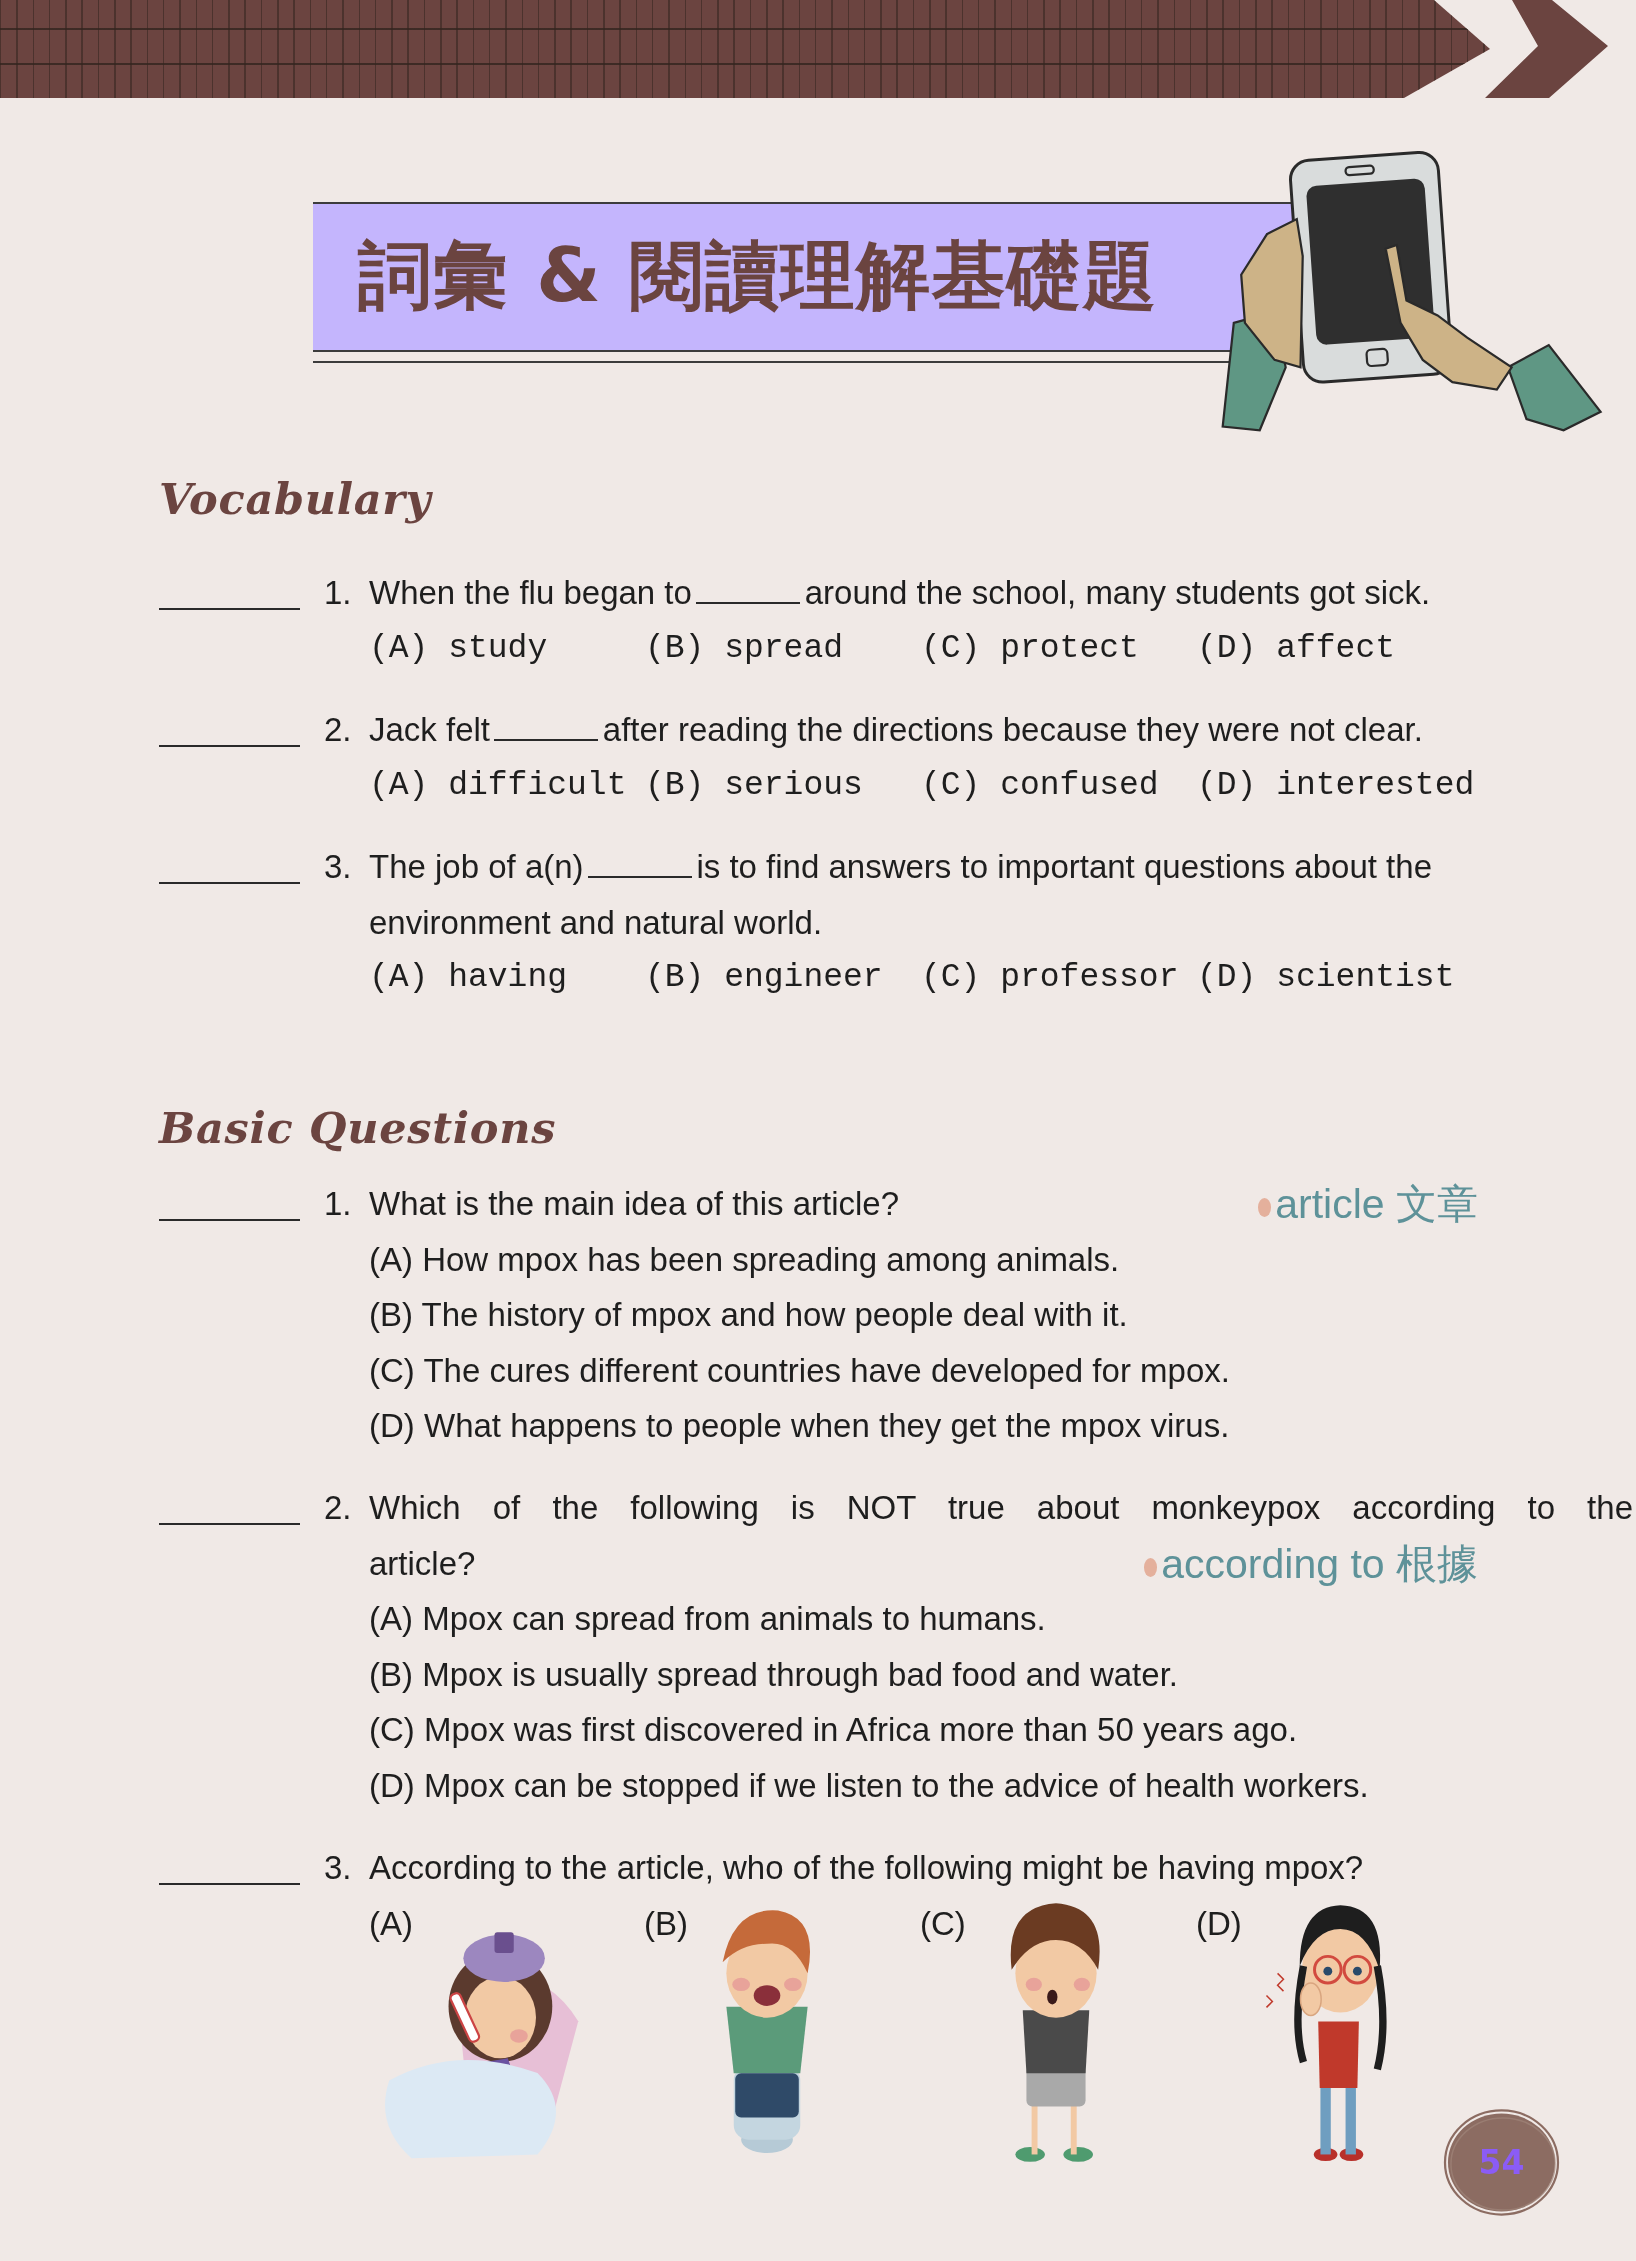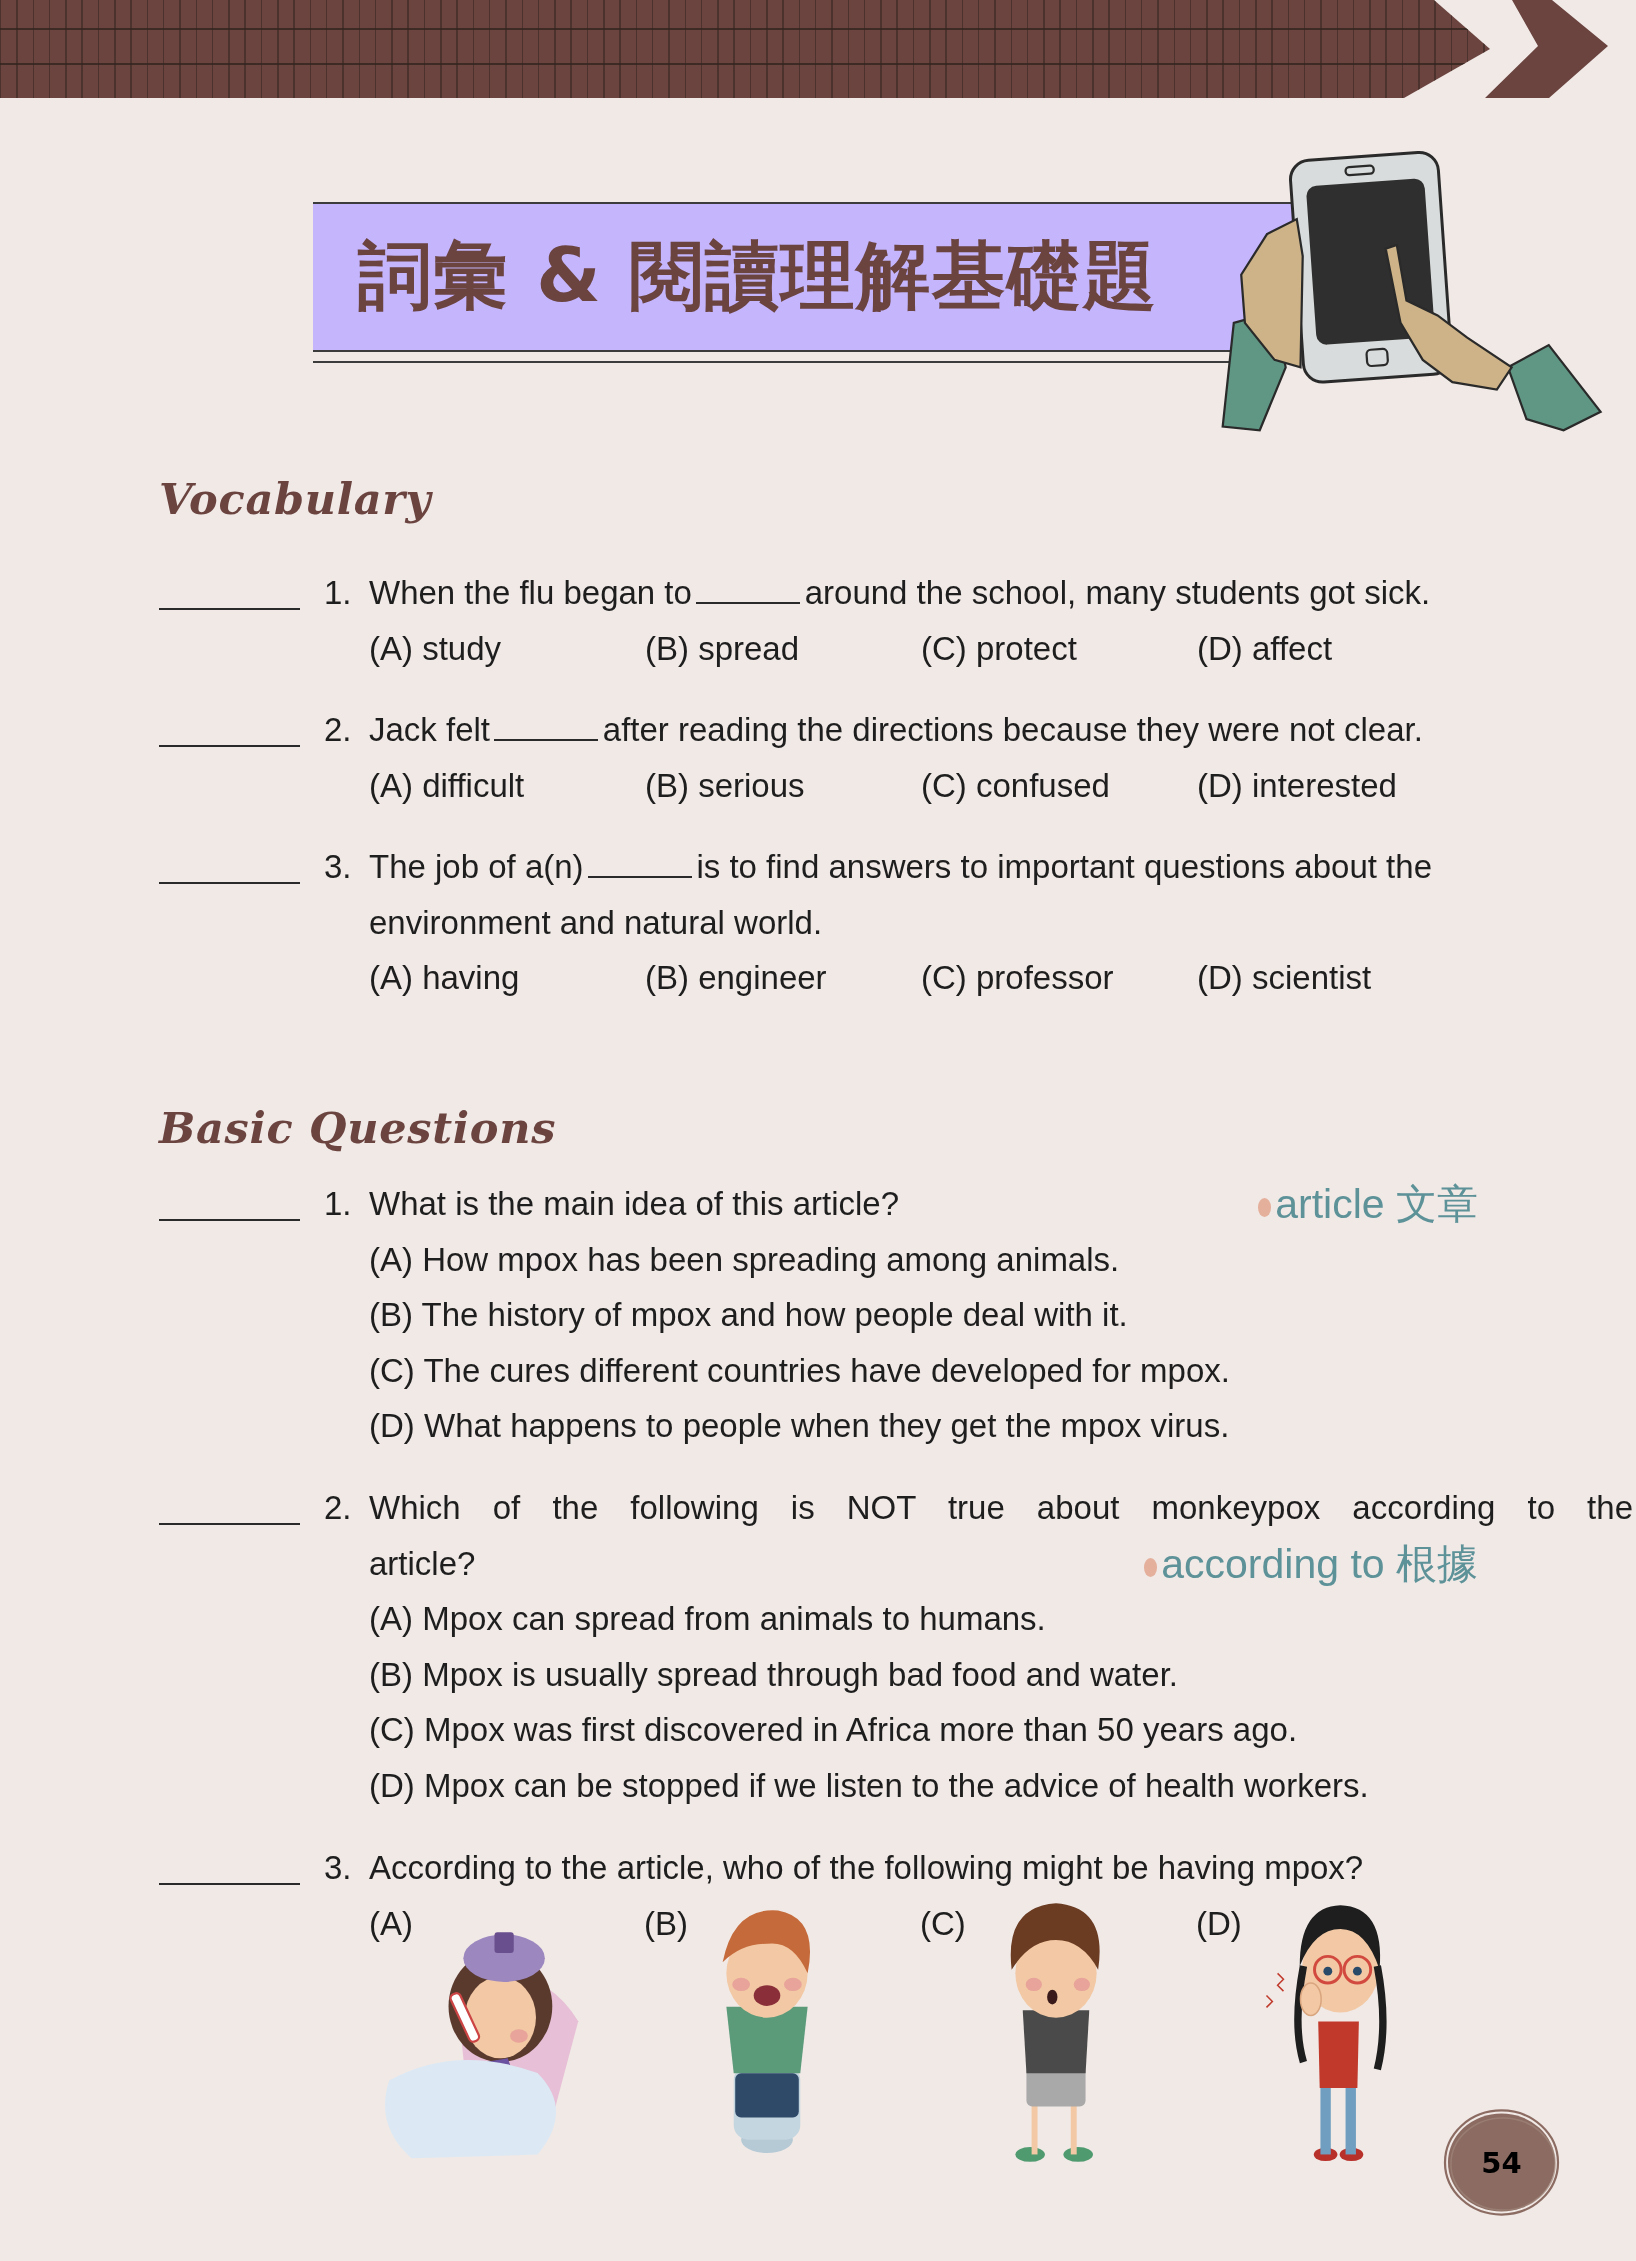--- a/index.html
+++ b/index.html
@@ -59,41 +59,41 @@
     border-bottom:2.2px solid #2a2a2a;
   }
   .q-num { position:absolute; left:165px; top:0; }
   .q-body { position:absolute; left:210px; top:0; width:1264px; }
   .q-body.justify { text-align:justify; text-align-last:justify; }
   .inline-blank {
     display:inline-block; width:104px; height:27px; vertical-align:baseline;
     border-bottom:2.2px solid #2a2a2a; margin:0 4.4px;
   }
   .opts-row { position:absolute; left:210px; display:flex; }
-  .opts-row .opt { width:276px; white-space:nowrap; }
+  .opts-row .opt { width:276px; white-space:nowrap;font-family:Liberation Mono, monospace; }
   .opt-line { position:absolute; left:210px; white-space:nowrap; }
   .gloss {
     position:absolute; right:0; color:#5e9299; font-size:41px; white-space:nowrap;
   }
   .gloss-dot {
     display:inline-block; width:13.3px; height:19px; border-radius:50%;
     background:#e4b09c; margin-right:4.4px; vertical-align:1.5px;
   }
 
   .pic-label { position:absolute; font-size:33px; }
   .pic { position:absolute; }
 
   
   .page-num {
     position:absolute; left:1442px; top:2106px; width:119px; height:113px;
   }
   .page-num-text {
     position:absolute; left:0; top:0; width:119px; height:113px;
     display:flex; align-items:center; justify-content:center;
-    color:#000000; font-family:"DejaVu Sans", sans-serif; font-weight:bold; font-size:29px;
+    color:#8b5cf6; font-family:"DejaVu Sans", sans-serif; font-weight:bold; font-size:33px;
   }
 </style>
 </head>
 <body>
 
 <div class="banner">
   <div class="banner-band"></div>
   <div class="banner-chevron"></div>
 </div>
 

